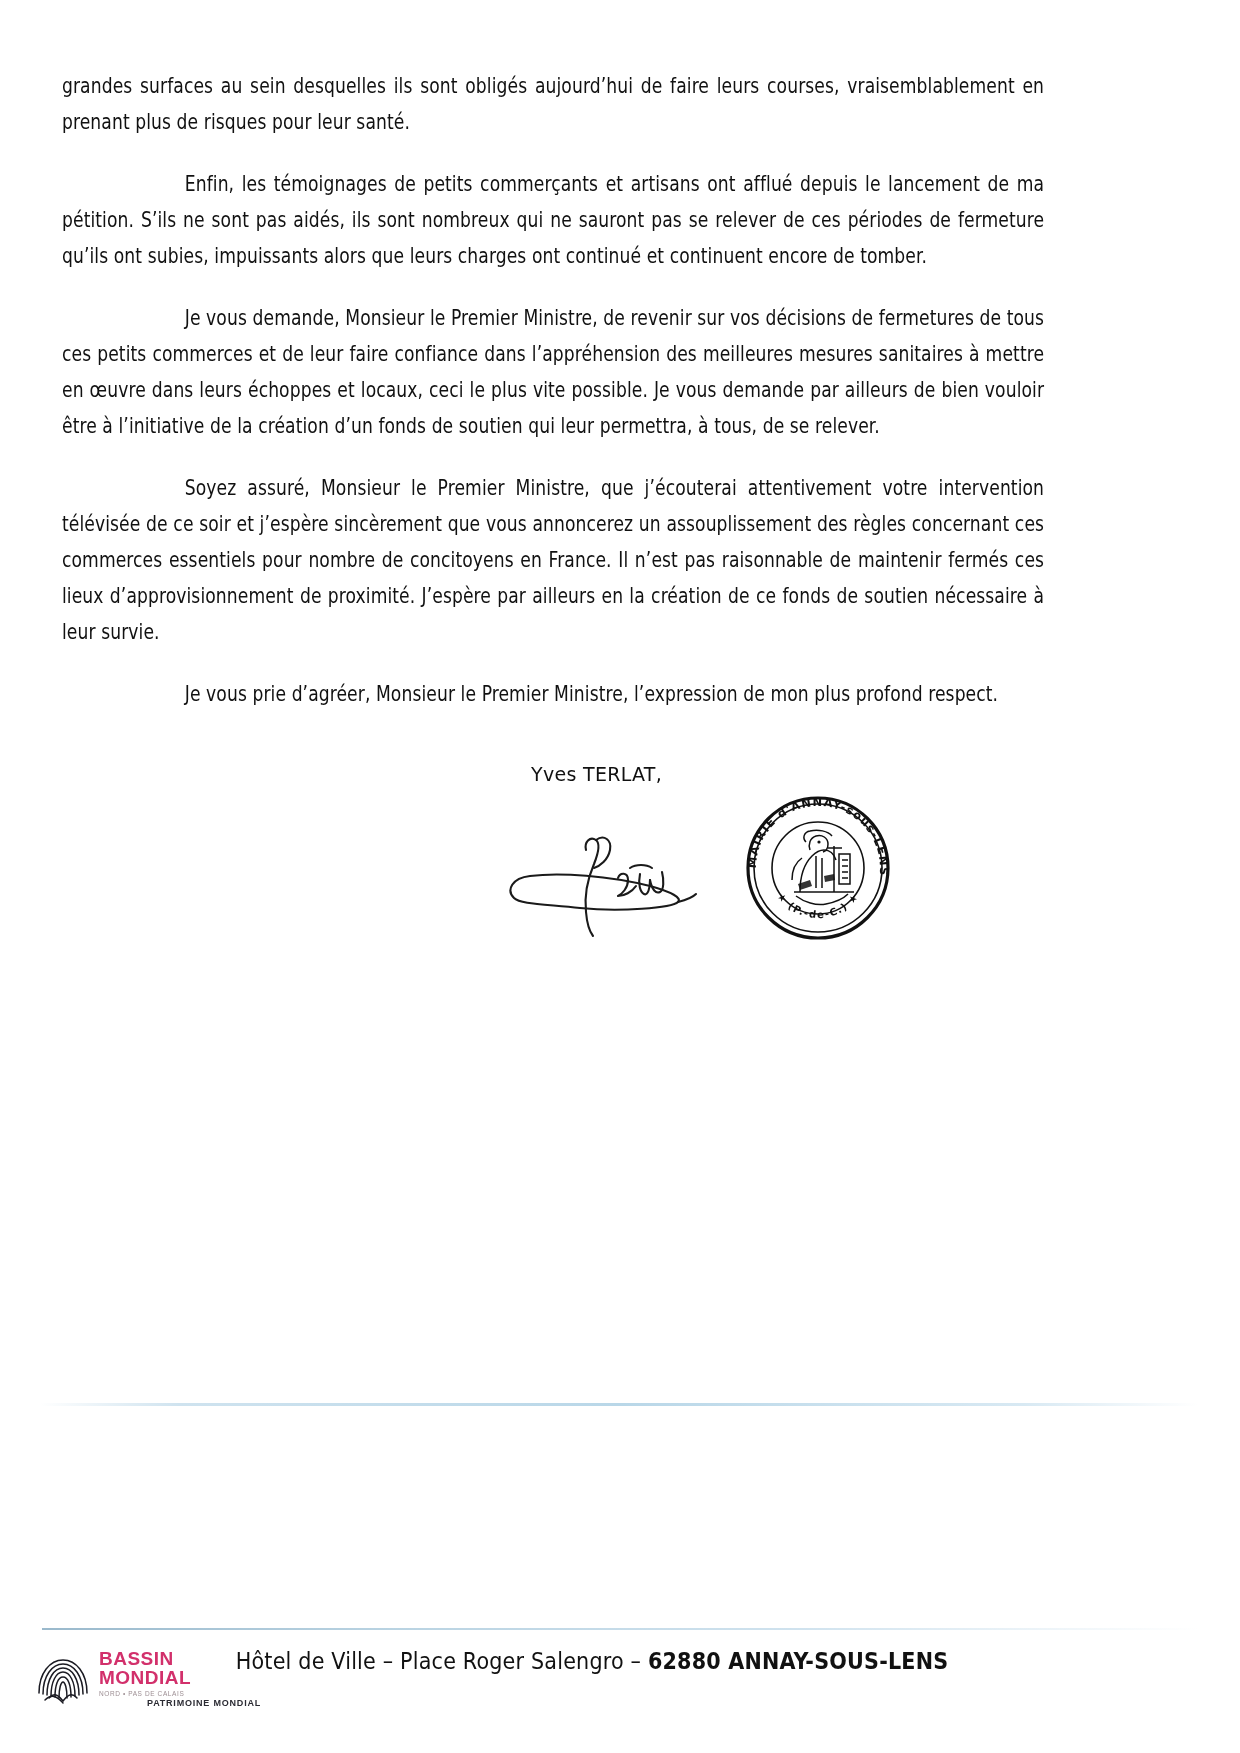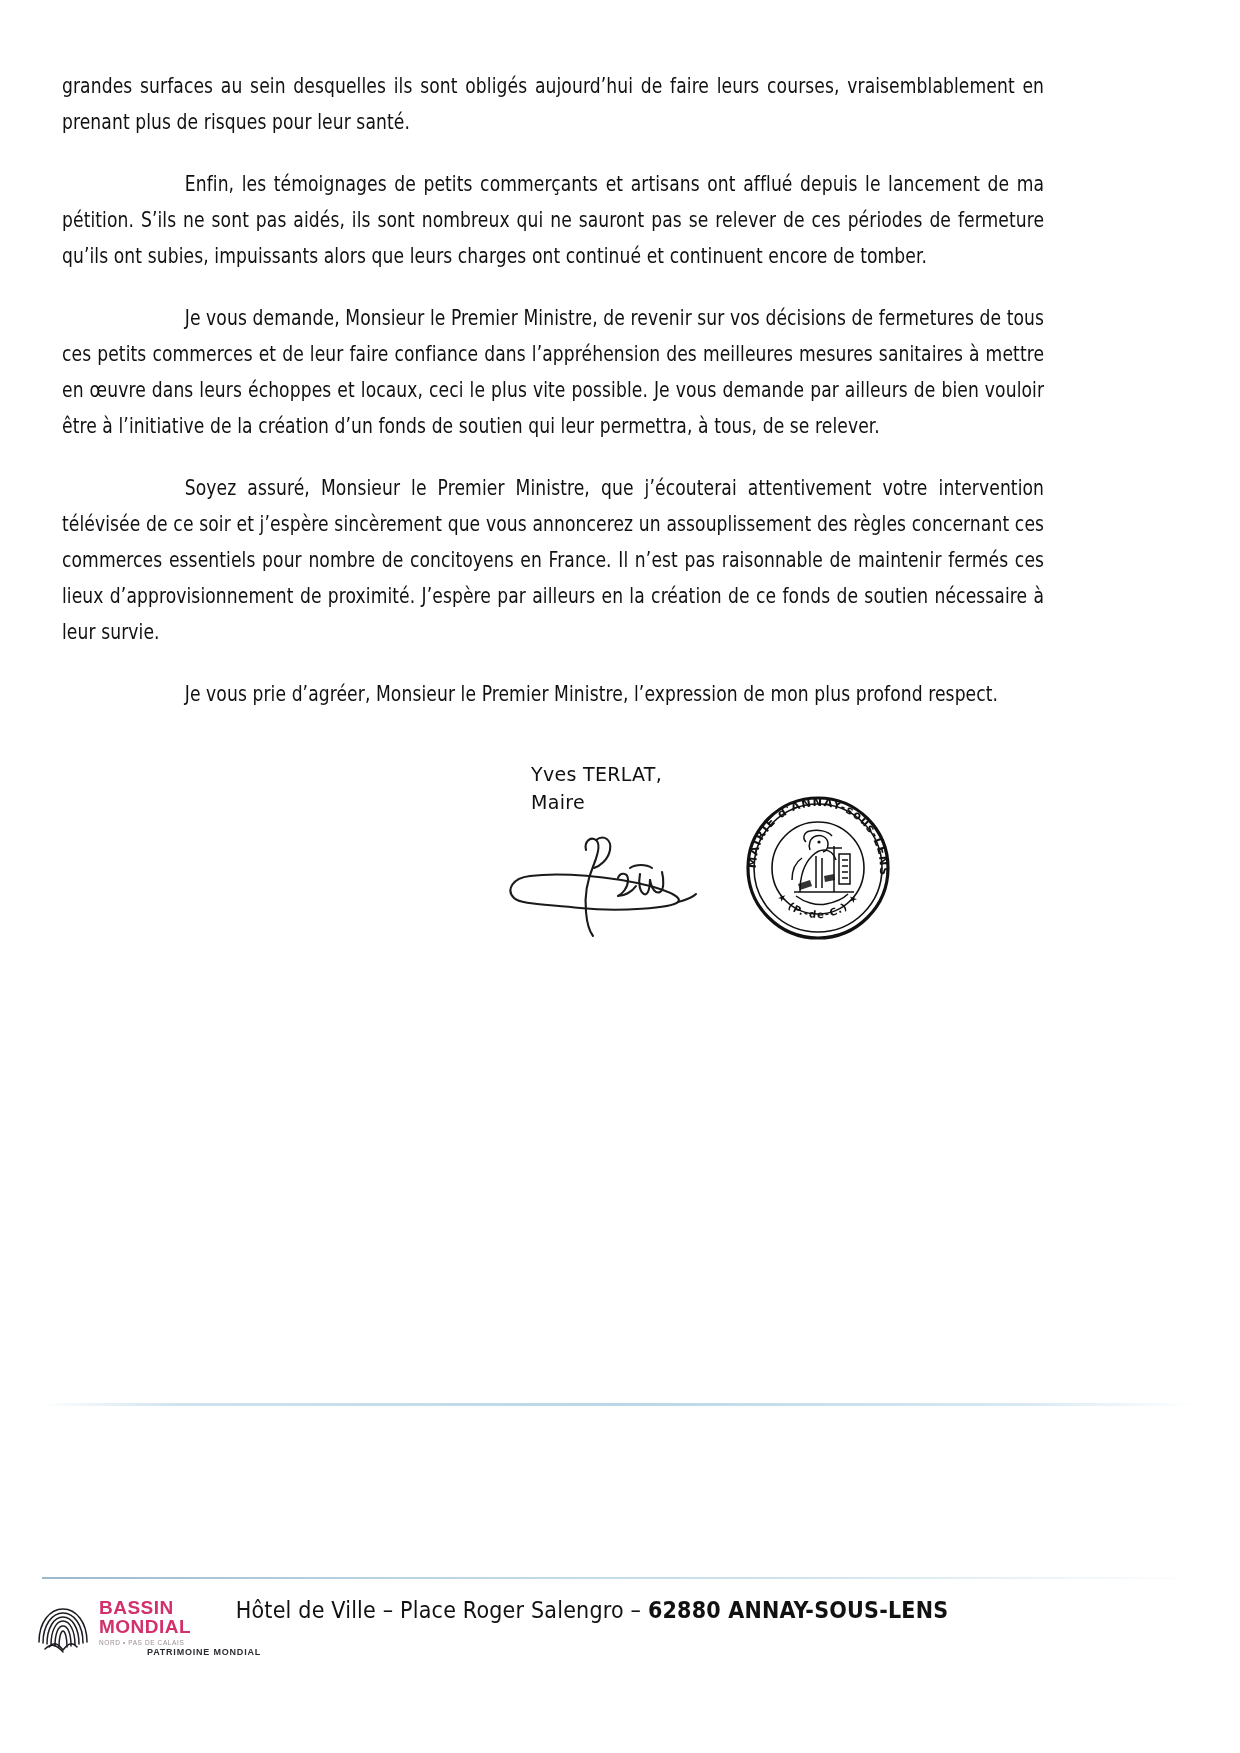--- a/index.html
+++ b/index.html
@@ -79,21 +79,21 @@
     position: absolute;
     left: 40px;
     top: 1403px;
     width: 1158px;
     height: 3px;
     background: linear-gradient(to right, #ffffff 0%, #cfe3ef 12%, #b9d7e8 50%, #d8e9f3 85%, #ffffff 100%);
   }
   .footer {
     position: absolute;
     left: 0;
-    top: 1561px;
+    top: 1612px;
     width: 1240px;
     height: 140px;
   }
   .footer-divider {
     position: absolute;
     left: 42px;
     top: 16px;
     width: 1156px;
     height: 2px;
     background: linear-gradient(to right, #9ab9cc 0%, #b9d3e2 30%, #cfe2ee 65%, #ffffff 100%);
@@ -165,21 +165,20 @@
   <div class="letter-body">
     <p class="para">grandes surfaces au sein desquelles ils sont obligés aujourd’hui de faire leurs courses, vraisemblablement en prenant plus de risques pour leur santé.</p>
     <p class="para indent">Enfin, les témoignages de petits commerçants et artisans ont afflué depuis le lancement de ma pétition. S’ils ne sont pas aidés, ils sont nombreux qui ne sauront pas se relever de ces périodes de fermeture qu’ils ont subies, impuissants alors que leurs charges ont continué et continuent encore de tomber.</p>
     <p class="para indent">Je vous demande, Monsieur le Premier Ministre, de revenir sur vos décisions de fermetures de tous ces petits commerces et de leur faire confiance dans l’appréhension des meilleures mesures sanitaires à mettre en œuvre dans leurs échoppes et locaux, ceci le plus vite possible. Je vous demande par ailleurs de bien vouloir être à l’initiative de la création d’un fonds de soutien qui leur permettra, à tous, de se relever.</p>
     <p class="para indent">Soyez assuré, Monsieur le Premier Ministre, que j’écouterai attentivement votre intervention télévisée de ce soir et j’espère sincèrement que vous annoncerez un assouplissement des règles concernant ces commerces essentiels pour nombre de concitoyens en France. Il n’est pas raisonnable de maintenir fermés ces lieux d’approvisionnement de proximité. J’espère par ailleurs en la création de ce fonds de soutien nécessaire à leur survie.</p>
     <p class="para indent last">Je vous prie d’agréer, Monsieur le Premier Ministre, l’expression de mon plus profond respect.</p>
   </div>
 
   <div class="signature-block">
     <div class="sig-name">Yves TERLAT,</div>
-    <div class="sig-title">Maire</div>
   </div>
 
   <div class="signature-mark">
     <svg viewBox="0 0 220 120" width="220" height="120" aria-hidden="true">
       <g fill="none" stroke="#1a1a1a" stroke-width="2.1" stroke-linecap="round" stroke-linejoin="round">
         <path d="M14 78 C 6 70, 12 58, 30 56 C 60 52, 110 56, 150 66 C 172 72, 182 78, 178 82 C 172 88, 120 92, 80 88 C 42 84, 20 84, 14 78 Z"></path>
         <path d="M86 30 C 84 22, 90 16, 96 20 C 101 24, 98 34, 94 44 C 88 58, 84 74, 86 92 C 87 104, 90 112, 93 116"></path>
         <path d="M96 20 C 104 14, 112 20, 110 30 C 108 40, 100 46, 94 48"></path>
         <path d="M118 58 C 120 52, 128 52, 128 60 C 128 68, 122 74, 118 76 C 124 76, 132 72, 136 66"></path>
         <path d="M140 54 C 138 64, 140 72, 144 74 C 148 76, 150 68, 150 60"></path>

